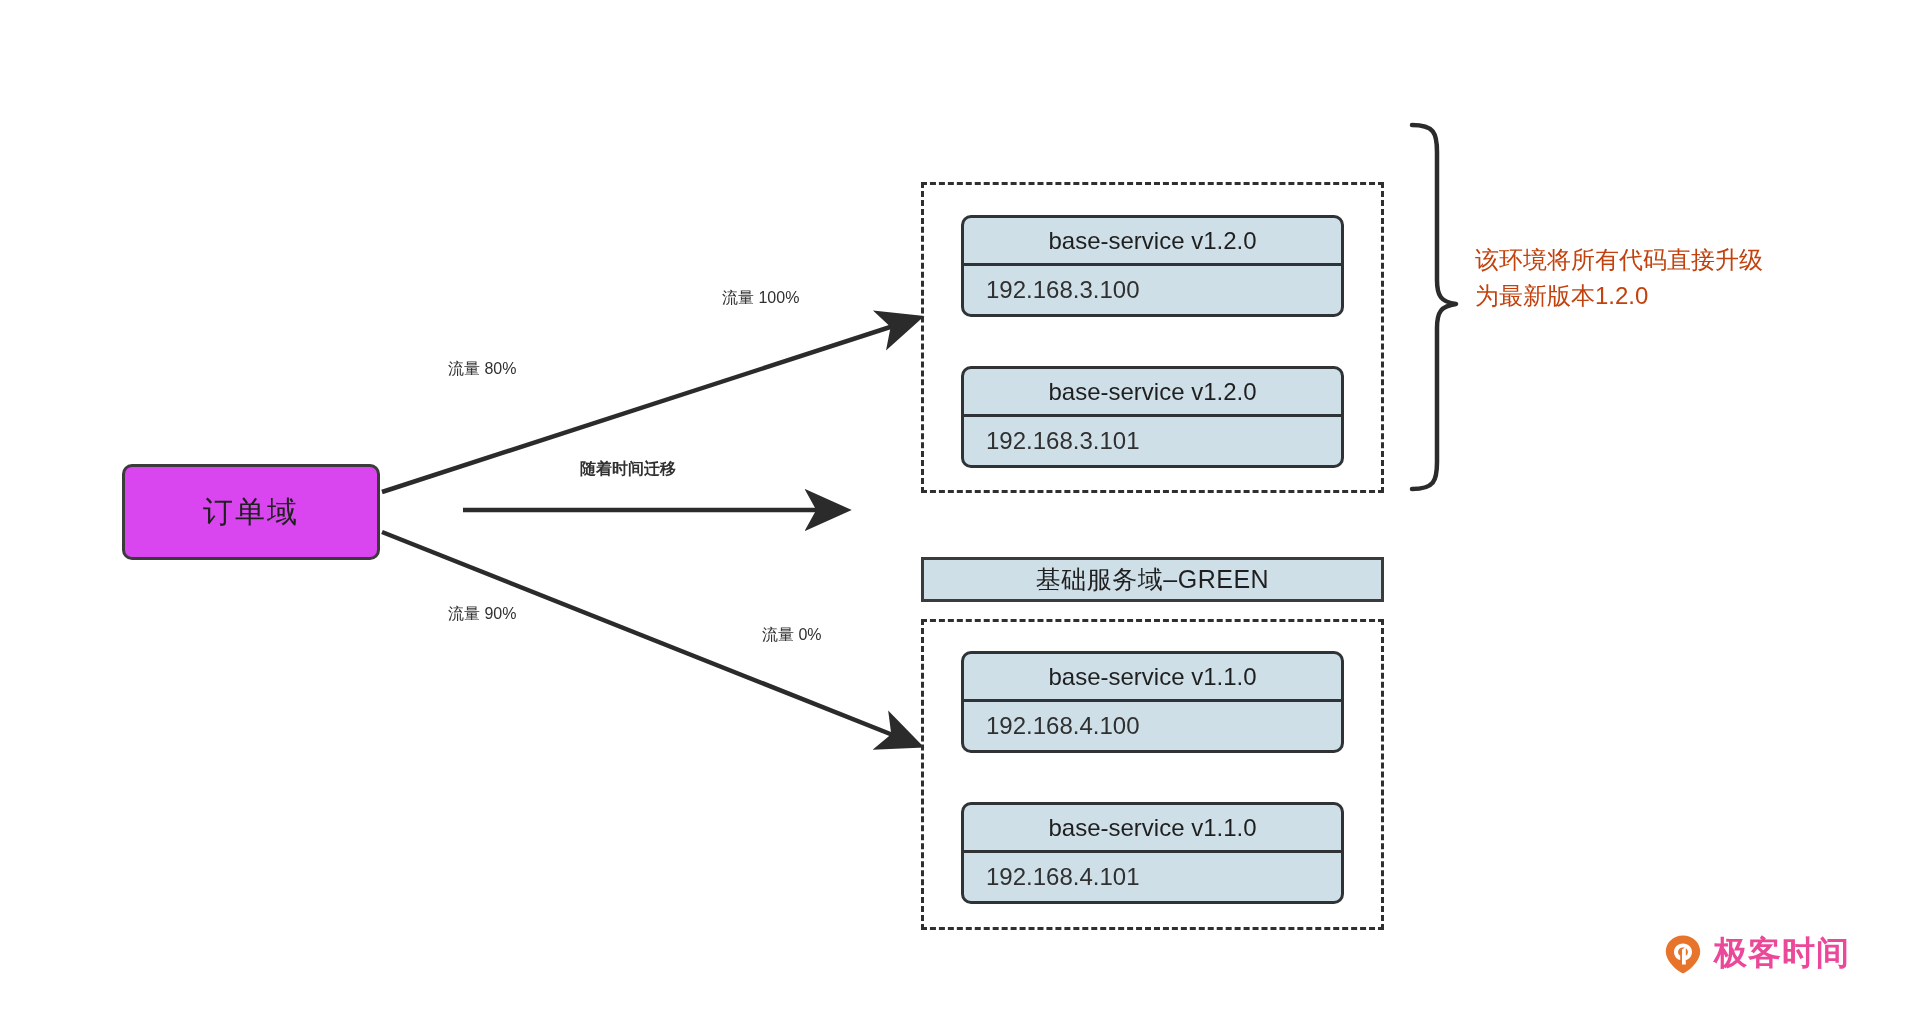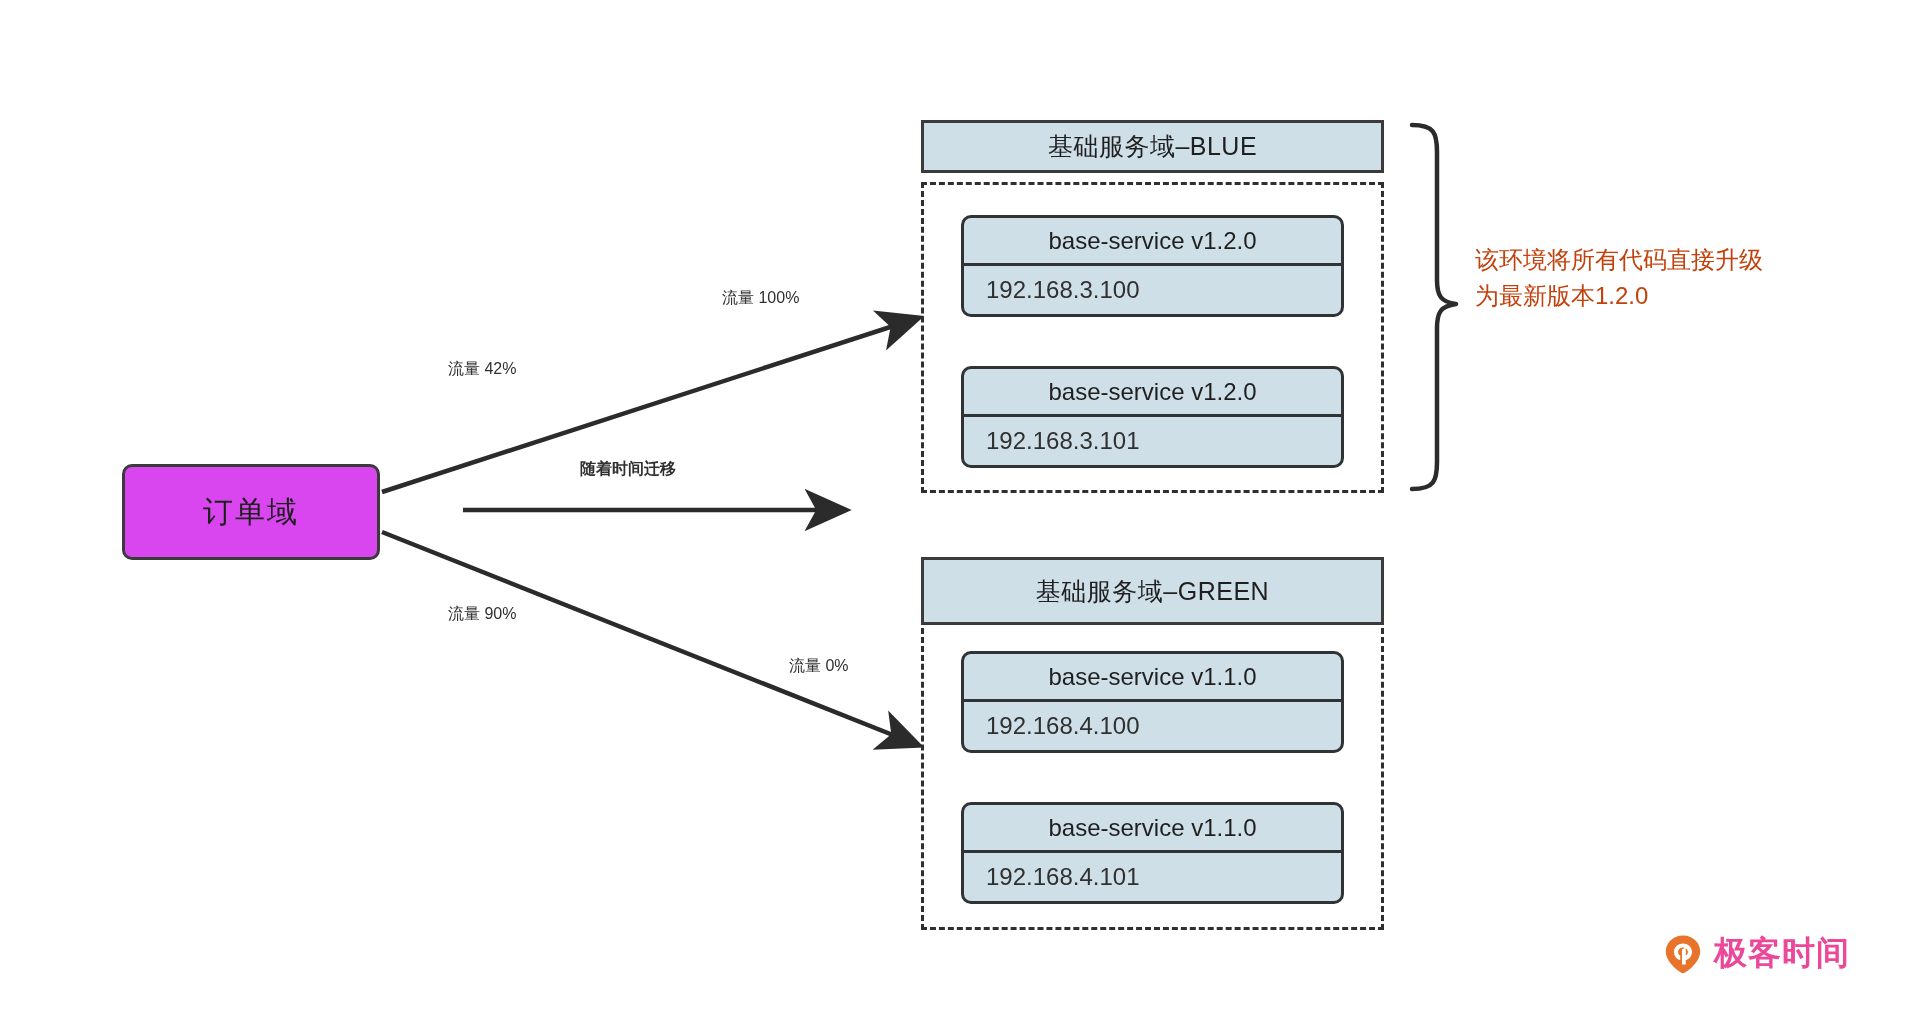--- a/index.html
+++ b/index.html
@@ -66,21 +66,21 @@
   #group-blue-header {
     left: 921px;
     top: 120px;
     width: 463px;
     height: 53px;
   }
   #group-green-header {
     left: 921px;
     top: 557px;
     width: 463px;
-    height: 68px;
+    height: 45px;
   }
 
   
   .group-body {
     position: absolute;
     border: 3px dashed #2f2f2f;
     box-sizing: border-box;
     background: transparent;
   }
   #group-blue-body {
@@ -134,21 +134,21 @@
   .edge-label {
     position: absolute;
     font-size: 16px;
     color: #303030;
     white-space: nowrap;
   }
   #label-traffic-10 { left: 448px; top: 359px; }
   #label-traffic-100 { left: 722px; top: 288px; }
   #label-time-shift { left: 580px; top: 459px; font-weight: bold; }
   #label-traffic-90 { left: 448px; top: 604px; }
-  #label-traffic-0 { left: 762px; top: 656px; margin-left: 27px; }
+  #label-traffic-0 { left: 762px; top: 625px; }
 
   
   #annotation {
     position: absolute;
     left: 1475px;
     top: 242px;
     width: 340px;
     font-size: 24px;
     line-height: 36px;
     color: #c2410c;
@@ -201,23 +201,20 @@
              C 1441 306, 1437 312, 1437 328
              L 1437 462
              C 1437 481, 1434 489, 1412 489" fill="none" stroke="#2b2b2b" stroke-width="4.5" stroke-linecap="round" stroke-linejoin="round"></path>
   </svg>
 
   <div class="source-node">
     <span class="label">订单域</span>
   </div>
 
   <div class="group-body" id="group-blue-body"></div>
-  <div class="group-header" id="group-blue-header">
-    <span class="label">基础服务域–BLUE</span>
-  </div>
 
   <div class="service-box" id="svc-blue-0">
     <div class="svc-title">base-service v1.2.0</div>
     <div class="svc-ip">192.168.3.100</div>
   </div>
   <div class="service-box" id="svc-blue-1">
     <div class="svc-title">base-service v1.2.0</div>
     <div class="svc-ip">192.168.3.101</div>
   </div>
 
@@ -228,21 +225,21 @@
 
   <div class="service-box" id="svc-green-0">
     <div class="svc-title">base-service v1.1.0</div>
     <div class="svc-ip">192.168.4.100</div>
   </div>
   <div class="service-box" id="svc-green-1">
     <div class="svc-title">base-service v1.1.0</div>
     <div class="svc-ip">192.168.4.101</div>
   </div>
 
-  <div class="edge-label" id="label-traffic-10">流量 42%</div>
+  <div class="edge-label" id="label-traffic-10">流量 80%</div>
   <div class="edge-label" id="label-traffic-100">流量 100%</div>
   <div class="edge-label" id="label-time-shift">随着时间迁移</div>
   <div class="edge-label" id="label-traffic-90">流量 90%</div>
   <div class="edge-label" id="label-traffic-0">流量 0%</div>
 
   <div id="annotation">
     <span class="ann-line">该环境将所有代码直接升级</span>
     <span class="ann-line">为最新版本1.2.0</span>
   </div>
 

